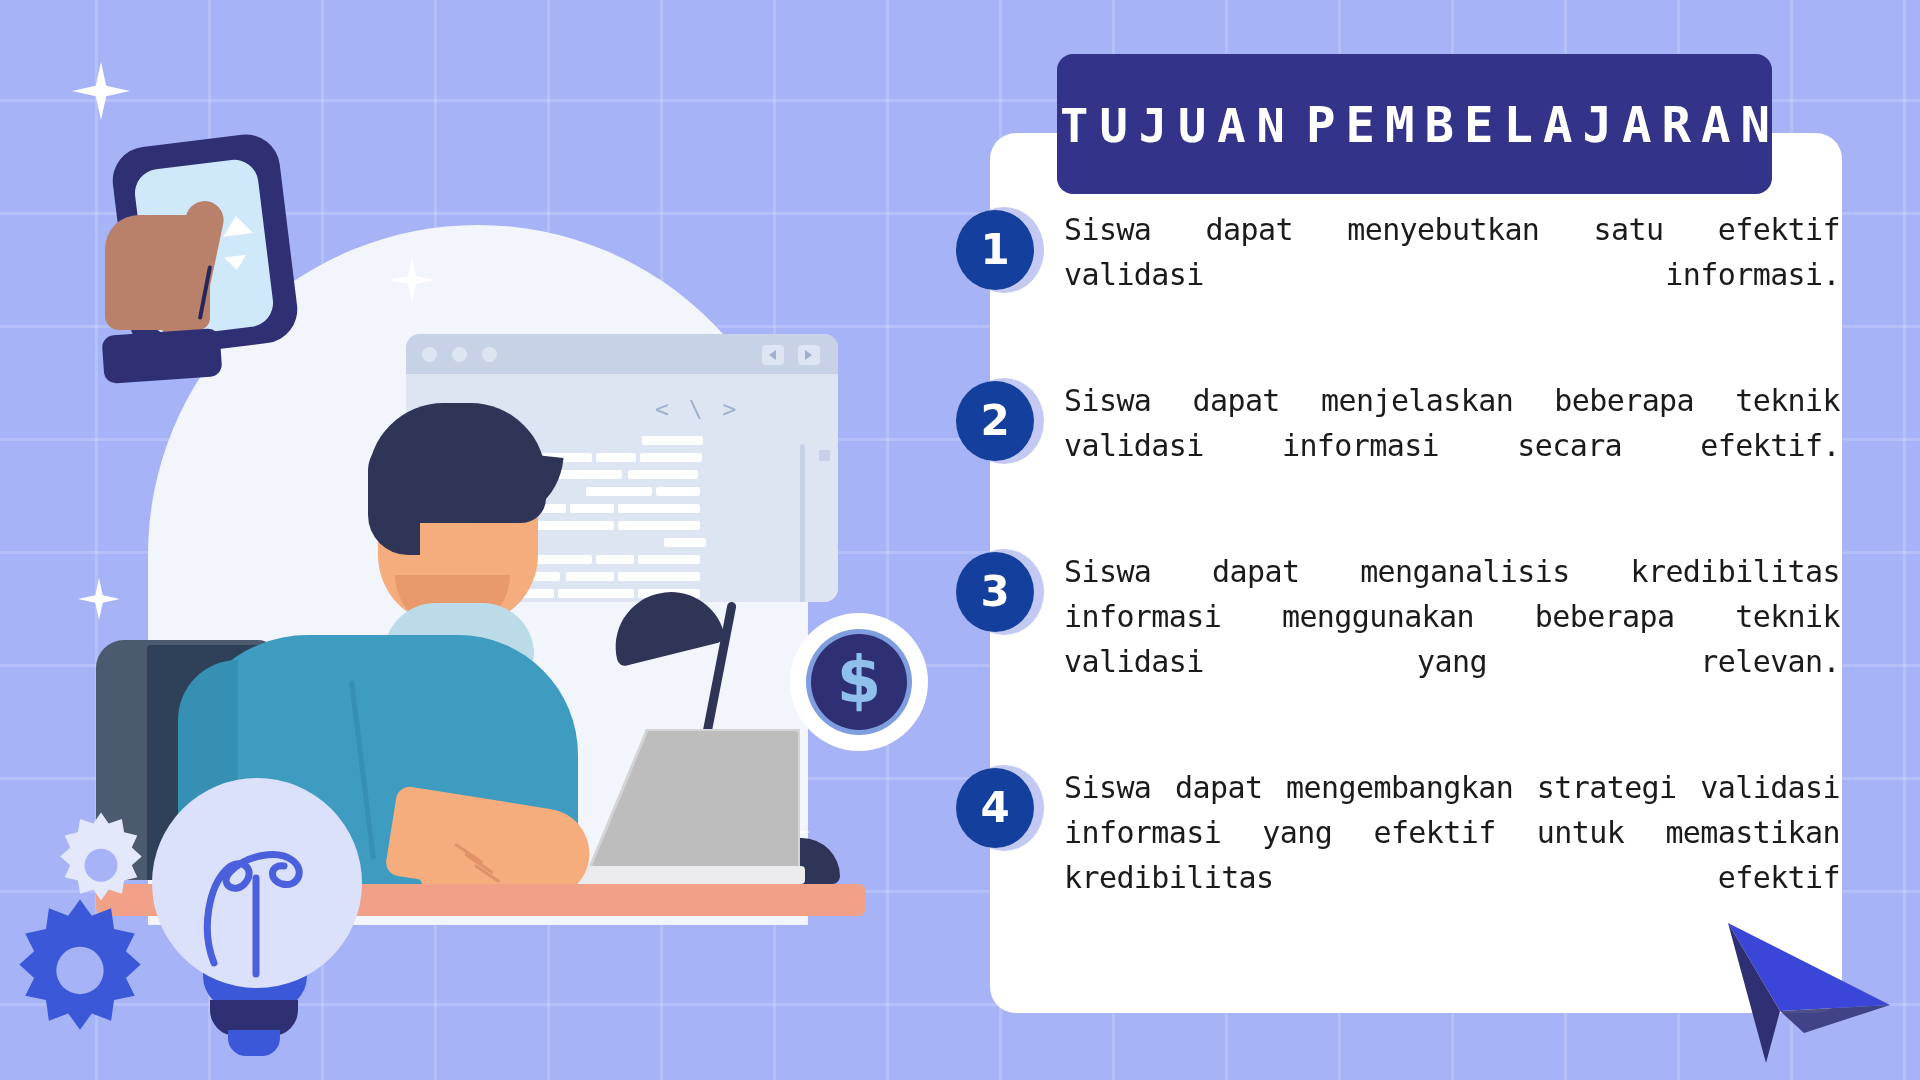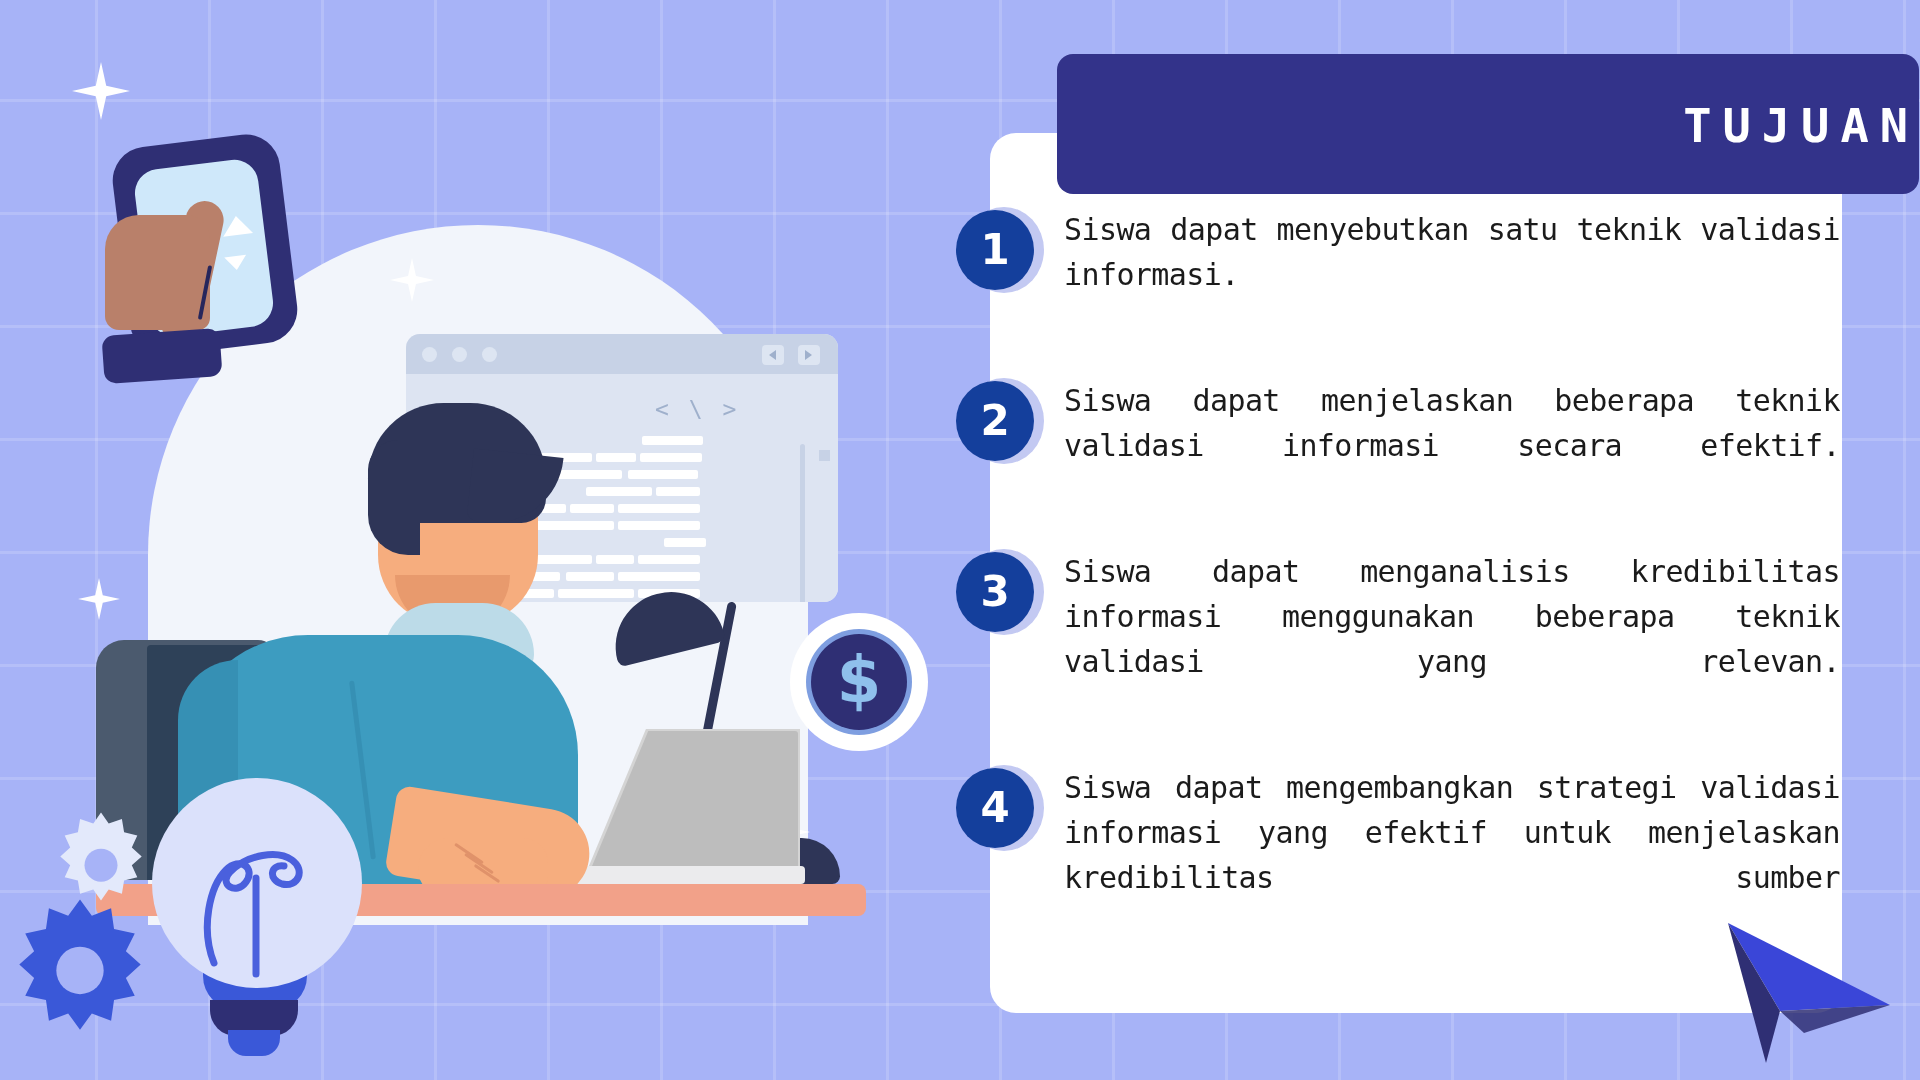--- a/index.html
+++ b/index.html
@@ -225,23 +225,23 @@
   }
   .filament{position:absolute;left:152px;top:778px;width:210px;height:210px;}
 
   
   #panel{position:absolute;left:990px;top:133px;width:852px;height:880px;}
   .card{
     position:absolute;left:0;top:0;width:852px;height:880px;
     background:#ffffff;border-radius:26px;
   }
   .title-banner{
-    position:absolute;left:67px;top:-79px;width:862px;height:140px;
+    position:absolute;left:67px;top:-79px;width:715px;height:140px;
     background:#33338a;border-radius:16px;
-    display:flex;align-items:center;justify-content:flex-end;
+    display:flex;align-items:center;justify-content:center;
     box-sizing:border-box;padding-top:4px;
   }
   .title-line{
     color:#ffffff;font-weight:bold;
     font-family:"DejaVu Sans Mono","Liberation Mono",monospace;
     font-size:47px;line-height:1.06;letter-spacing:11px;
     text-indent:11px;white-space:nowrap;
   }
   .title-line.l2{font-size:49px;letter-spacing:10px;text-indent:10px;}
 
@@ -401,30 +401,31 @@
     <svg class="filament" viewBox="0 0 210 210">
       <path d="M62 185 C48 150 58 108 74 92 C88 78 104 90 94 104 C84 118 66 106 78 94 C96 76 126 72 140 82 C154 92 146 110 130 106 C116 102 118 86 132 88 M104 100 L104 196" fill="none" stroke="#4a60dd" stroke-width="7" stroke-linecap="round" stroke-linejoin="round"></path>
     </svg>
   </div>
 
   <div id="panel">
     <div class="card"></div>
 
     <div class="title-banner">
       <div class="title-line">TUJUAN</div>
+      <div class="title-line l2">PEMBELAJARAN</div>
     </div>
 
     <div class="obj-list">
 
       <div class="obj">
         <div class="badge-wrap">
           <div class="badge-halo"></div>
           <div class="badge">1</div>
         </div>
-        <div class="obj-text">Siswa dapat menyebutkan satu teknik validasi informasi.</div>
+        <div class="obj-text">Siswa dapat menyebutkan satu efektif validasi informasi.</div>
       </div>
 
       <div class="obj">
         <div class="badge-wrap">
           <div class="badge-halo"></div>
           <div class="badge">2</div>
         </div>
         <div class="obj-text">Siswa dapat menjelaskan beberapa teknik validasi informasi secara efektif.</div>
       </div>
 
@@ -434,21 +435,21 @@
           <div class="badge">3</div>
         </div>
         <div class="obj-text">Siswa dapat menganalisis kredibilitas informasi menggunakan beberapa teknik validasi yang relevan.</div>
       </div>
 
       <div class="obj">
         <div class="badge-wrap">
           <div class="badge-halo"></div>
           <div class="badge">4</div>
         </div>
-        <div class="obj-text">Siswa dapat mengembangkan strategi validasi informasi yang efektif untuk menjelaskan kredibilitas sumber</div>
+        <div class="obj-text">Siswa dapat mengembangkan strategi validasi informasi yang efektif untuk memastikan kredibilitas efektif</div>
       </div>
 
     </div>
   </div>
 
   <svg class="plane" viewBox="0 0 180 160">
     <polygon points="10,18 172,100 62,106" fill="#3a46d8"></polygon>
     <polygon points="10,18 62,106 48,158" fill="#2f2f74"></polygon>
     <polygon points="62,106 172,100 86,128" fill="#2f2f74" opacity="0.85"></polygon>
   </svg>

